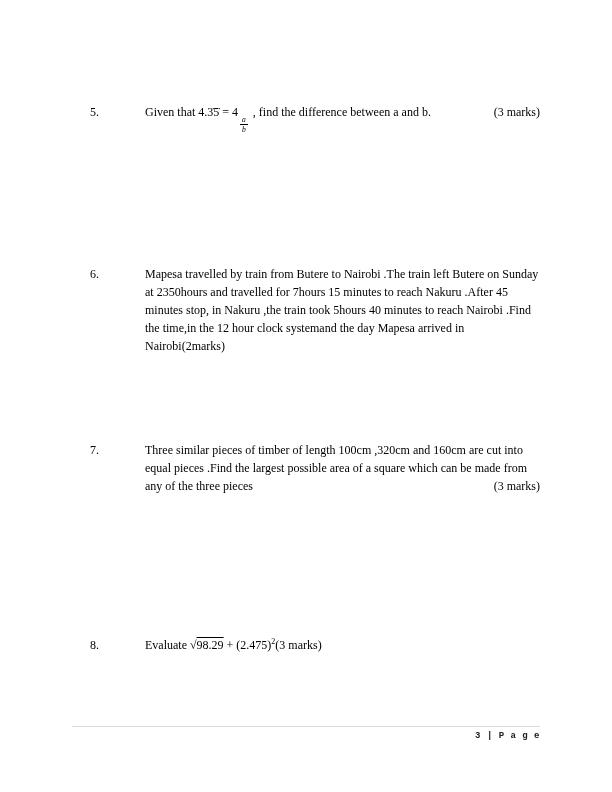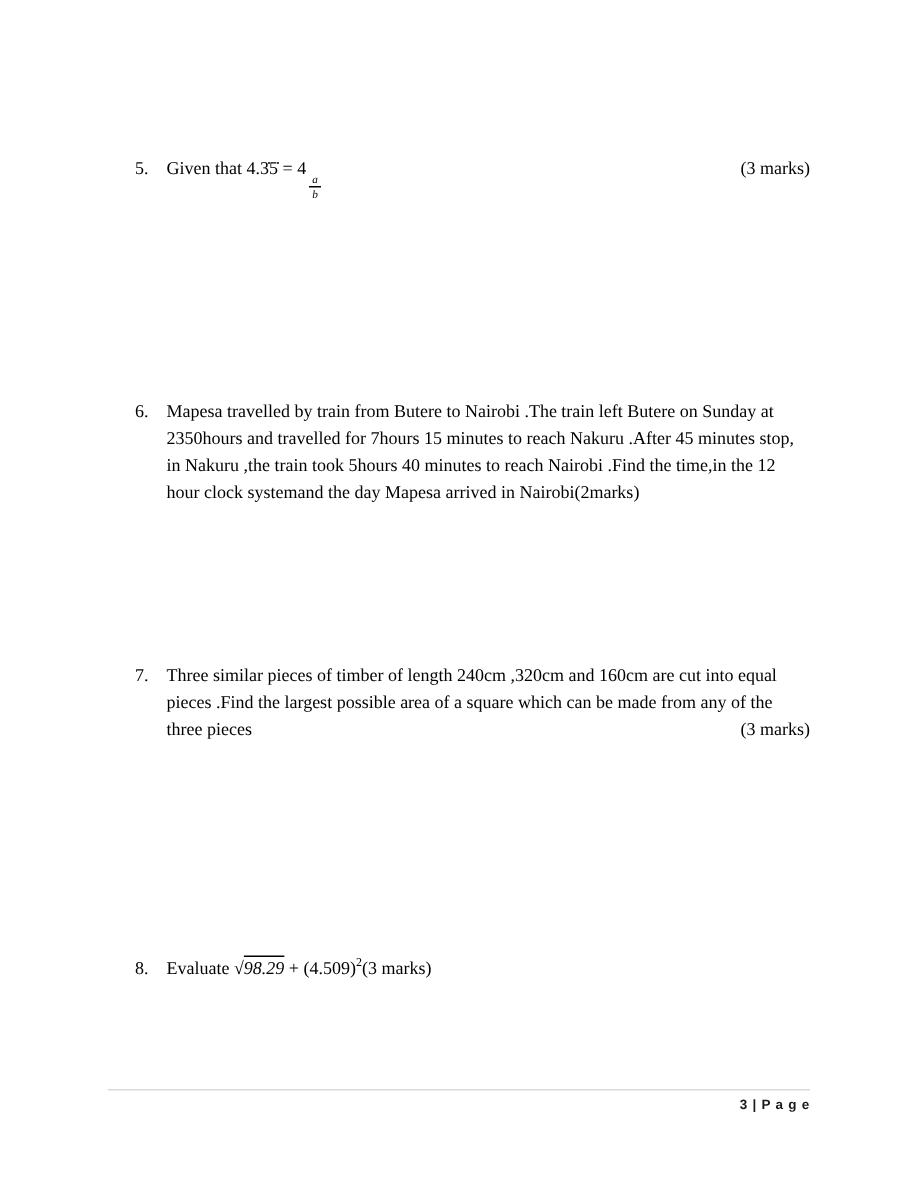--- a/index.html
+++ b/index.html
@@ -14,81 +14,81 @@
   }
   .question{
     position:absolute;
     left:90px;
     width:450px;
     display:flex;
     font-size:12px;
     line-height:18px;
   }
   .qnum{flex:0 0 21px;}
-  .qbody{flex:1 1 auto;position:relative;}
+  .qbody{flex:1 1 auto;position:relative;margin-left:34px;}
   .qmarks{white-space:nowrap;margin-left:auto;padding-left:8px;}
   .it{}
   #q5{top:103px;}
   #q6{top:265px;}
   #q7{top:441px;}
   #q8{top:636px;}
   .abs-marks{position:absolute;right:0;bottom:0;white-space:nowrap;}
   .frac{
     display:inline-flex;flex-direction:column;align-items:center;
     font-size:7.5px;line-height:1.2;font-style:italic;
     vertical-align:-6px;margin:0 2px;
   }
   .frac .num{border-bottom:0.8px solid #000;padding:0 2px;}
   .frac .den{padding:0 2px;}
-  .overline{text-decoration:overline;font-style:italic;}
+  .overline{text-decoration:overline;}
   sup.exp{font-size:8px;line-height:0;}
   .footer-line{
     position:absolute;left:72px;top:726px;width:468px;height:1px;
     background:#d9d9d9;
   }
   .page-number{
     position:absolute;top:731px;right:72px;
-    font-family:Liberation Sans, sans-serif;
+    font-family:Liberation Mono, monospace;
     font-size:9px;font-weight:bold;color:#1a1a1a;letter-spacing:0.5px;
   }
 </style>
 </head>
 <body>
 
 <div class="page">
 
   <section class="question" id="q5">
     <span class="qnum">5.</span>
     <span class="qbody">
       <span>Given that </span><span>4.3̇5̇ = 4</span><span class="frac">
           <span class="num">a</span>
           <span class="den">b</span>
-        </span>
+        </span><span> , find the difference between a and b.</span>
     </span>
     <span class="qmarks">(3 marks)</span>
   </section>
 
   <section class="question" id="q6">
     <span class="qnum">6.</span>
     <span class="qbody">
       <span>Mapesa travelled by train from Butere to Nairobi .The train left Butere on Sunday at </span><span>2350</span><span class="it">hours</span><span> and travelled for </span><span>7</span><span class="it">hours</span><span> 15 </span><span class="it">minutes</span><span> to reach Nakuru .After 45 </span><span class="it">minutes</span><span> stop, in Nakuru ,the train took </span><span>5</span><span class="it">hours</span><span> 40 </span><span class="it">minutes</span><span> to reach Nairobi .Find the time,in the </span><span>12 </span><span class="it">hour clock system</span><span>and the day Mapesa arrived in  Nairobi(2marks)</span>
     </span>
   </section>
 
   <section class="question" id="q7">
     <span class="qnum">7.</span>
     <span class="qbody">
-      <span>Three similar pieces of timber of length </span><span>240</span><span class="it">cm</span><span> ,320</span><span class="it">cm </span><span class="it">and </span><span>160</span><span class="it">cm</span><span> are cut into equal pieces .Find the largest possible area of a square which can be made from any of the three pieces</span>
+      <span>Three similar pieces of timber of length </span><span>100</span><span class="it">cm</span><span> ,320</span><span class="it">cm </span><span class="it">and </span><span>160</span><span class="it">cm</span><span> are cut into equal pieces .Find the largest possible area of a square which can be made from any of the three pieces</span>
       <span class="abs-marks">(3 marks)</span>
     </span>
   </section>
 
   <section class="question" id="q8">
     <span class="qnum">8.</span>
     <span class="qbody">
-      <span>Evaluate </span><span>√</span><span class="overline">98.29</span><span> + (4.509)</span><sup class="exp">2</sup><span>(3 marks)</span>
+      <span>Evaluate </span><span>√</span><span class="overline">98.29</span><span> + (2.475)</span><sup class="exp">2</sup><span>(3 marks)</span>
     </span>
   </section>
 
   <div class="footer-line"></div>
   <div class="page-number">3 | P a g e</div>
 
 </div>
 
 </body></html>

